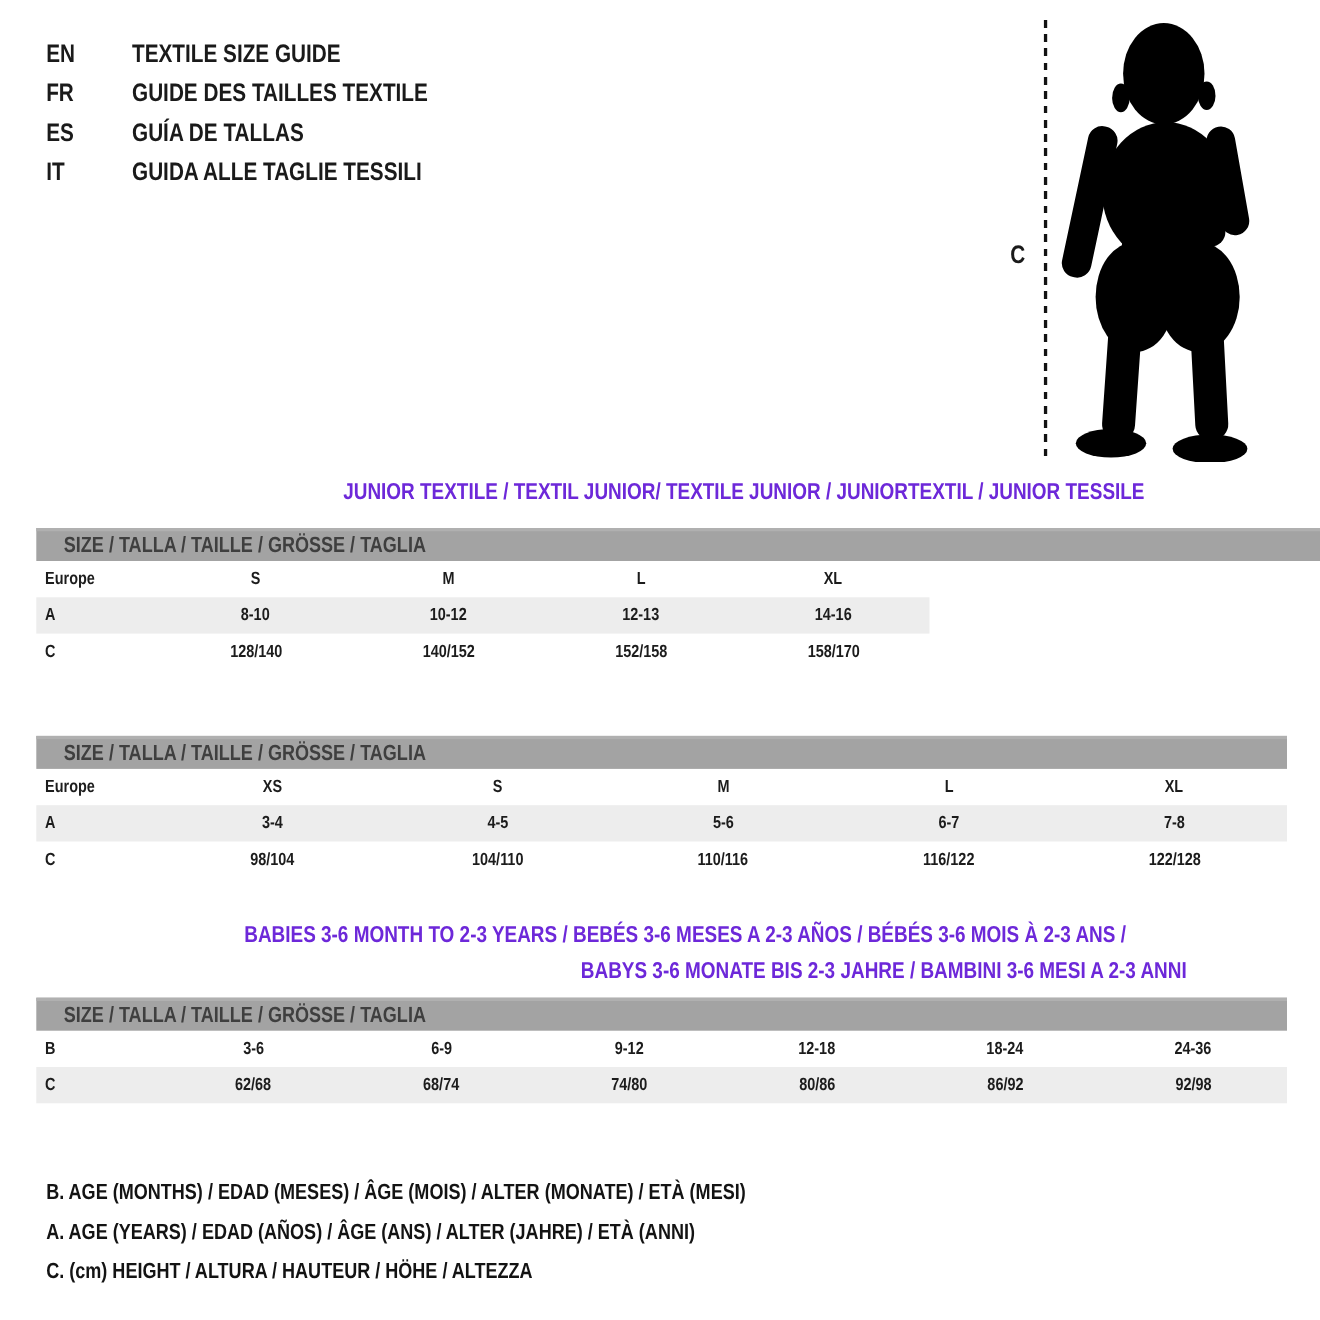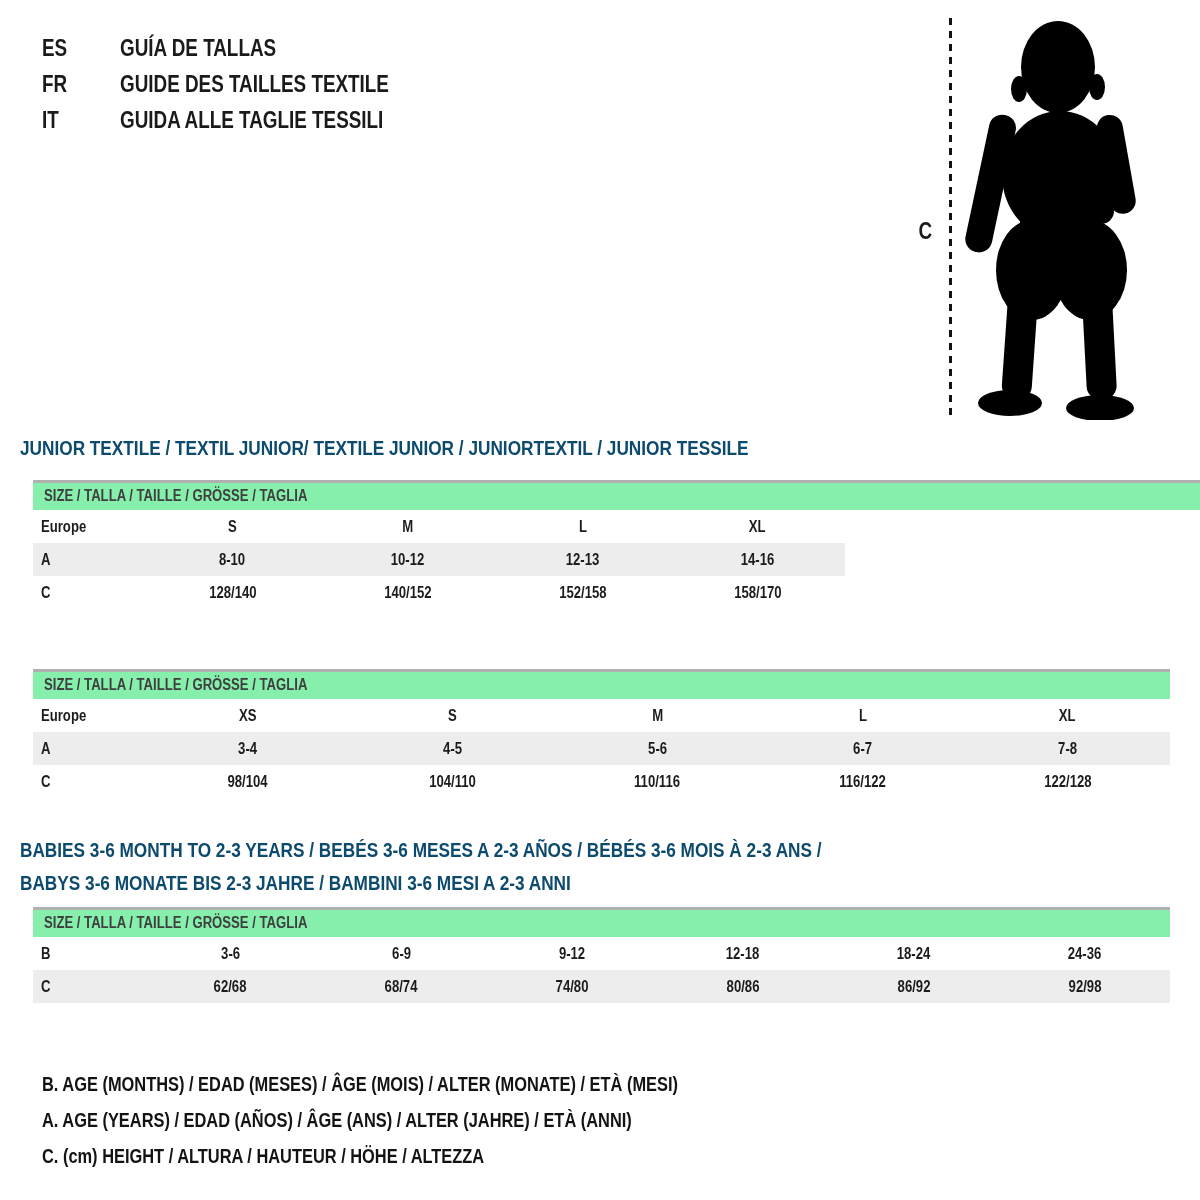--- a/index.html
+++ b/index.html
@@ -24,53 +24,57 @@
     background:repeating-linear-gradient(to bottom,#121212 0 7px,transparent 7px 13px);
   }
   .c-label{position:absolute;left:12px;top:203px;font-size:23px;}
   .figure svg{position:absolute;left:55px;top:0;}
 
   
   .section{position:absolute;left:0;width:1200px;}
   .sec-junior{top:437px;}
   .sec-children{top:648px;}
   .sec-babies{top:833px;}
-  .sec-title{margin:0 0 0 20px;font-size:21px;line-height:22px;color:#0c4a6e;}
+  .sec-title{margin:0 0 0 42px;font-size:21px;line-height:22px;color:#6d28d9;text-align:right;}
   .sec-title .sub{font-size:14px;vertical-align:-4px;}
   .babies-title{line-height:33px;}
 
   .size-bar{
     margin:21px 0 0 33px;height:30px;line-height:26px;box-sizing:border-box;
-    background:#86efac;border-top:3px solid #b0b0b0;
-    padding-left:11px;font-size:16px;color:#3f3f3f;
+    background:#a3a3a3;border-top:3px solid #b0b0b0;
+    padding-left:25px;font-size:20px;color:#3f3f3f;
   }
   .size-bar.tight{margin-top:8px;}
 
   .trow{display:grid;margin-left:33px;height:33px;align-items:center;font-size:16px;color:#1c1c1c;}
   .cols4{grid-template-columns:112px repeat(4,1fr);width:812px;}
   .cols5{grid-template-columns:112px repeat(5,1fr);width:1137px;}
   .cols6{grid-template-columns:112px repeat(6,1fr);width:1137px;}
   .trow .cell{text-align:center;}
   .trow .lbl{text-align:left;padding-left:8px;}
   .zebra{background:#ededed;}
 
   
   .legend{position:absolute;left:42px;top:1066px;font-size:20px;line-height:36px;color:#131313;}
 </style>
 </head>
 <body>
 
 <div class="lang-block">
   <div class="lang-row">
-    <span class="ct ct-l">ES</span>
-    <span class="ct ct-l">GUÍA DE TALLAS</span>
+    <span class="ct ct-l">EN</span>
+    <span class="ct ct-l">TEXTILE SIZE GUIDE</span>
   </div>
   <div class="lang-row">
     <span class="ct ct-l">FR</span>
     <span class="ct ct-l">GUIDE DES TAILLES TEXTILE</span>
+  </div>
+  <div class="lang-row">
+    <span class="ct ct-l">ES</span>
+    <span class="ct ct-l">GUÍA DE TALLAS</span>
   </div>
   <div class="lang-row">
     <span class="ct ct-l">IT</span>
     <span class="ct ct-l">GUIDA ALLE TAGLIE TESSILI</span>
   </div>
 </div>
 
 <div class="figure">
   <span class="c-label ct">C</span>
   <div class="dash-line"></div>

